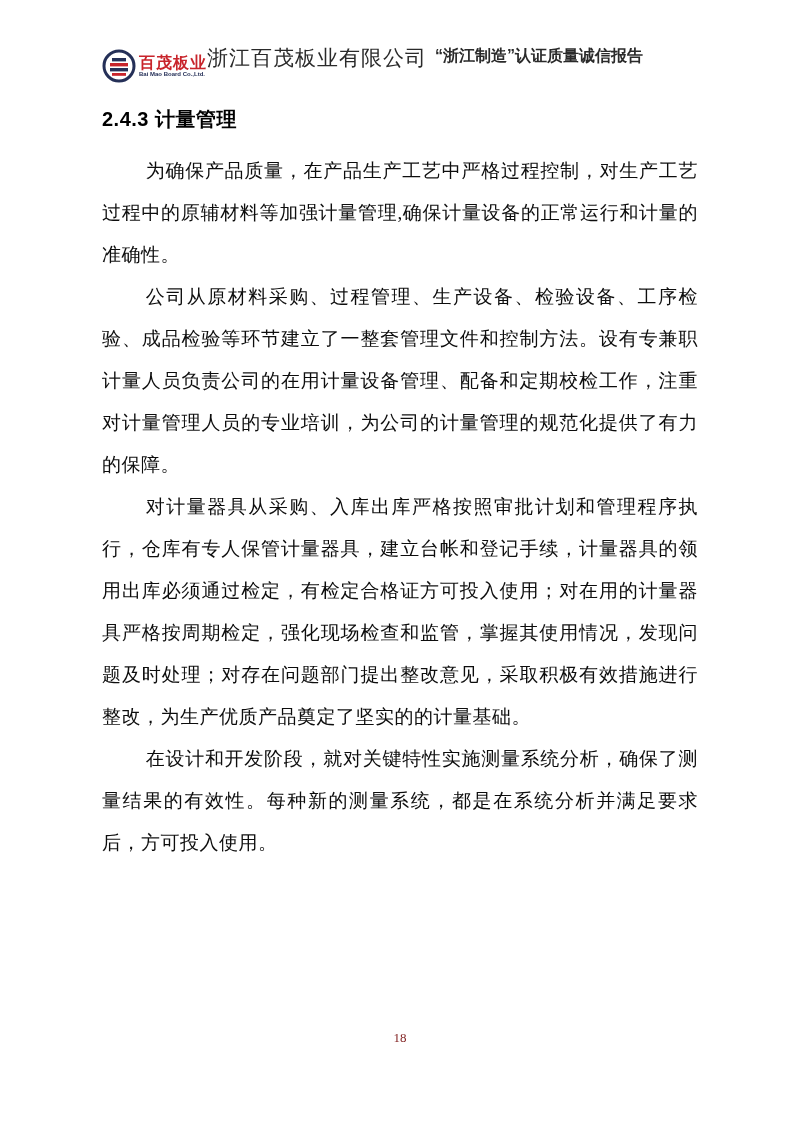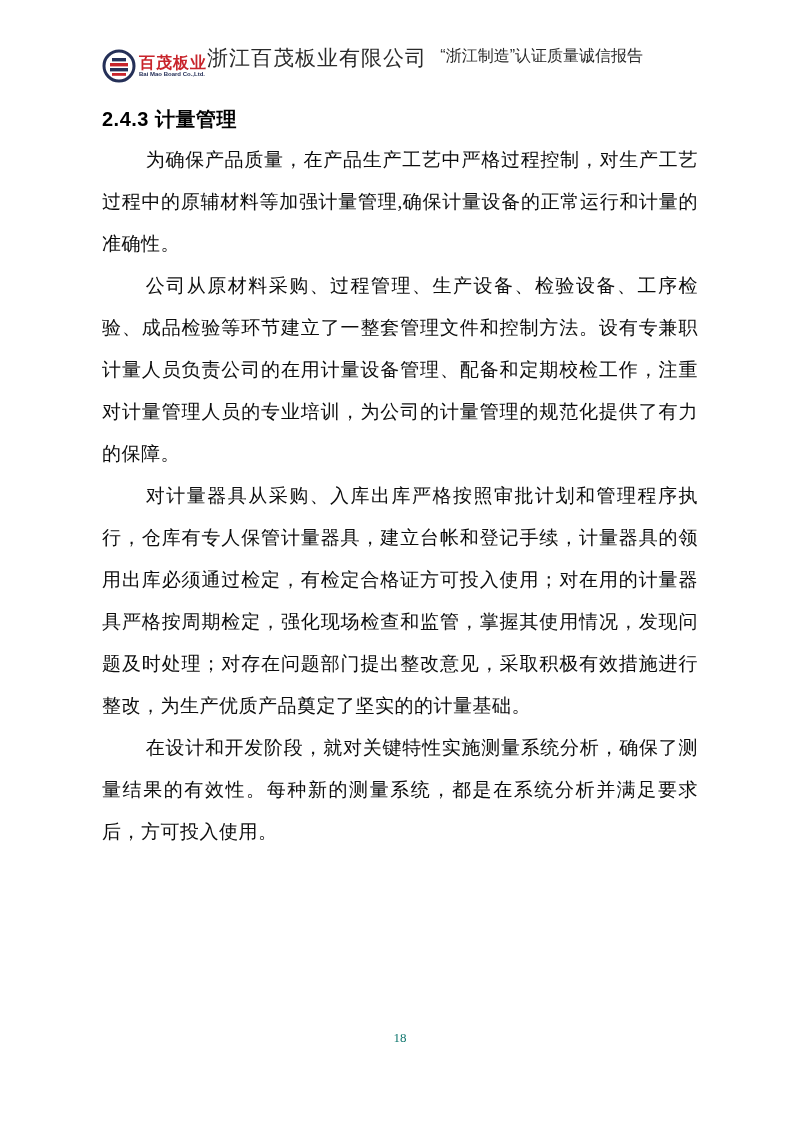--- a/index.html
+++ b/index.html
@@ -55,21 +55,21 @@
     font-weight: 500;
     color: #2a2a2a;
     line-height: 24px;
     margin-left: 0px;
     letter-spacing: 1px;
     white-space: nowrap;
   }
   .report-title {
     font-family: "Liberation Sans", "DejaVu Sans", sans-serif;
     font-size: 16px;
-    font-weight: normal;
+    font-weight: bold;
     color: #2a2a2a;
     line-height: 20px;
     margin-left: auto;
     margin-right: 55px;
     padding-bottom: 1px;
     white-space: nowrap;
   }
 
   
   .content {
@@ -77,21 +77,21 @@
     top: 104px;
     left: 102px;
     width: 596px;
   }
   .sec-heading {
     font-family: "Liberation Sans", "DejaVu Sans", sans-serif;
     font-size: 20px;
     font-weight: bold;
     color: #000000;
     line-height: 30px;
-    margin-bottom: 5px;
+    margin-bottom: 16px;
     letter-spacing: 0.5px;
   }
   .sec-heading.second {
     margin-top: 13px;
     margin-bottom: 3px;
   }
   .para {
     font-size: 19px;
     color: #0d0d0d;
     text-align: justify;
@@ -105,21 +105,21 @@
   .footer {
     position: absolute;
     left: 0;
     right: 0;
     top: 1028px;
     text-align: center;
   }
   .page-num {
     font-family: "Liberation Serif", "DejaVu Serif", serif;
     font-size: 13px;
-    color: #0f766e;
+    color: #7f1d1d;
   }
 </style>
 </head>
 <body>
 
 <div class="page">
 
   <div class="hdr">
     <div class="logo">
       <svg class="logo-mark" viewBox="0 0 34 34" xmlns="http://www.w3.org/2000/svg">

